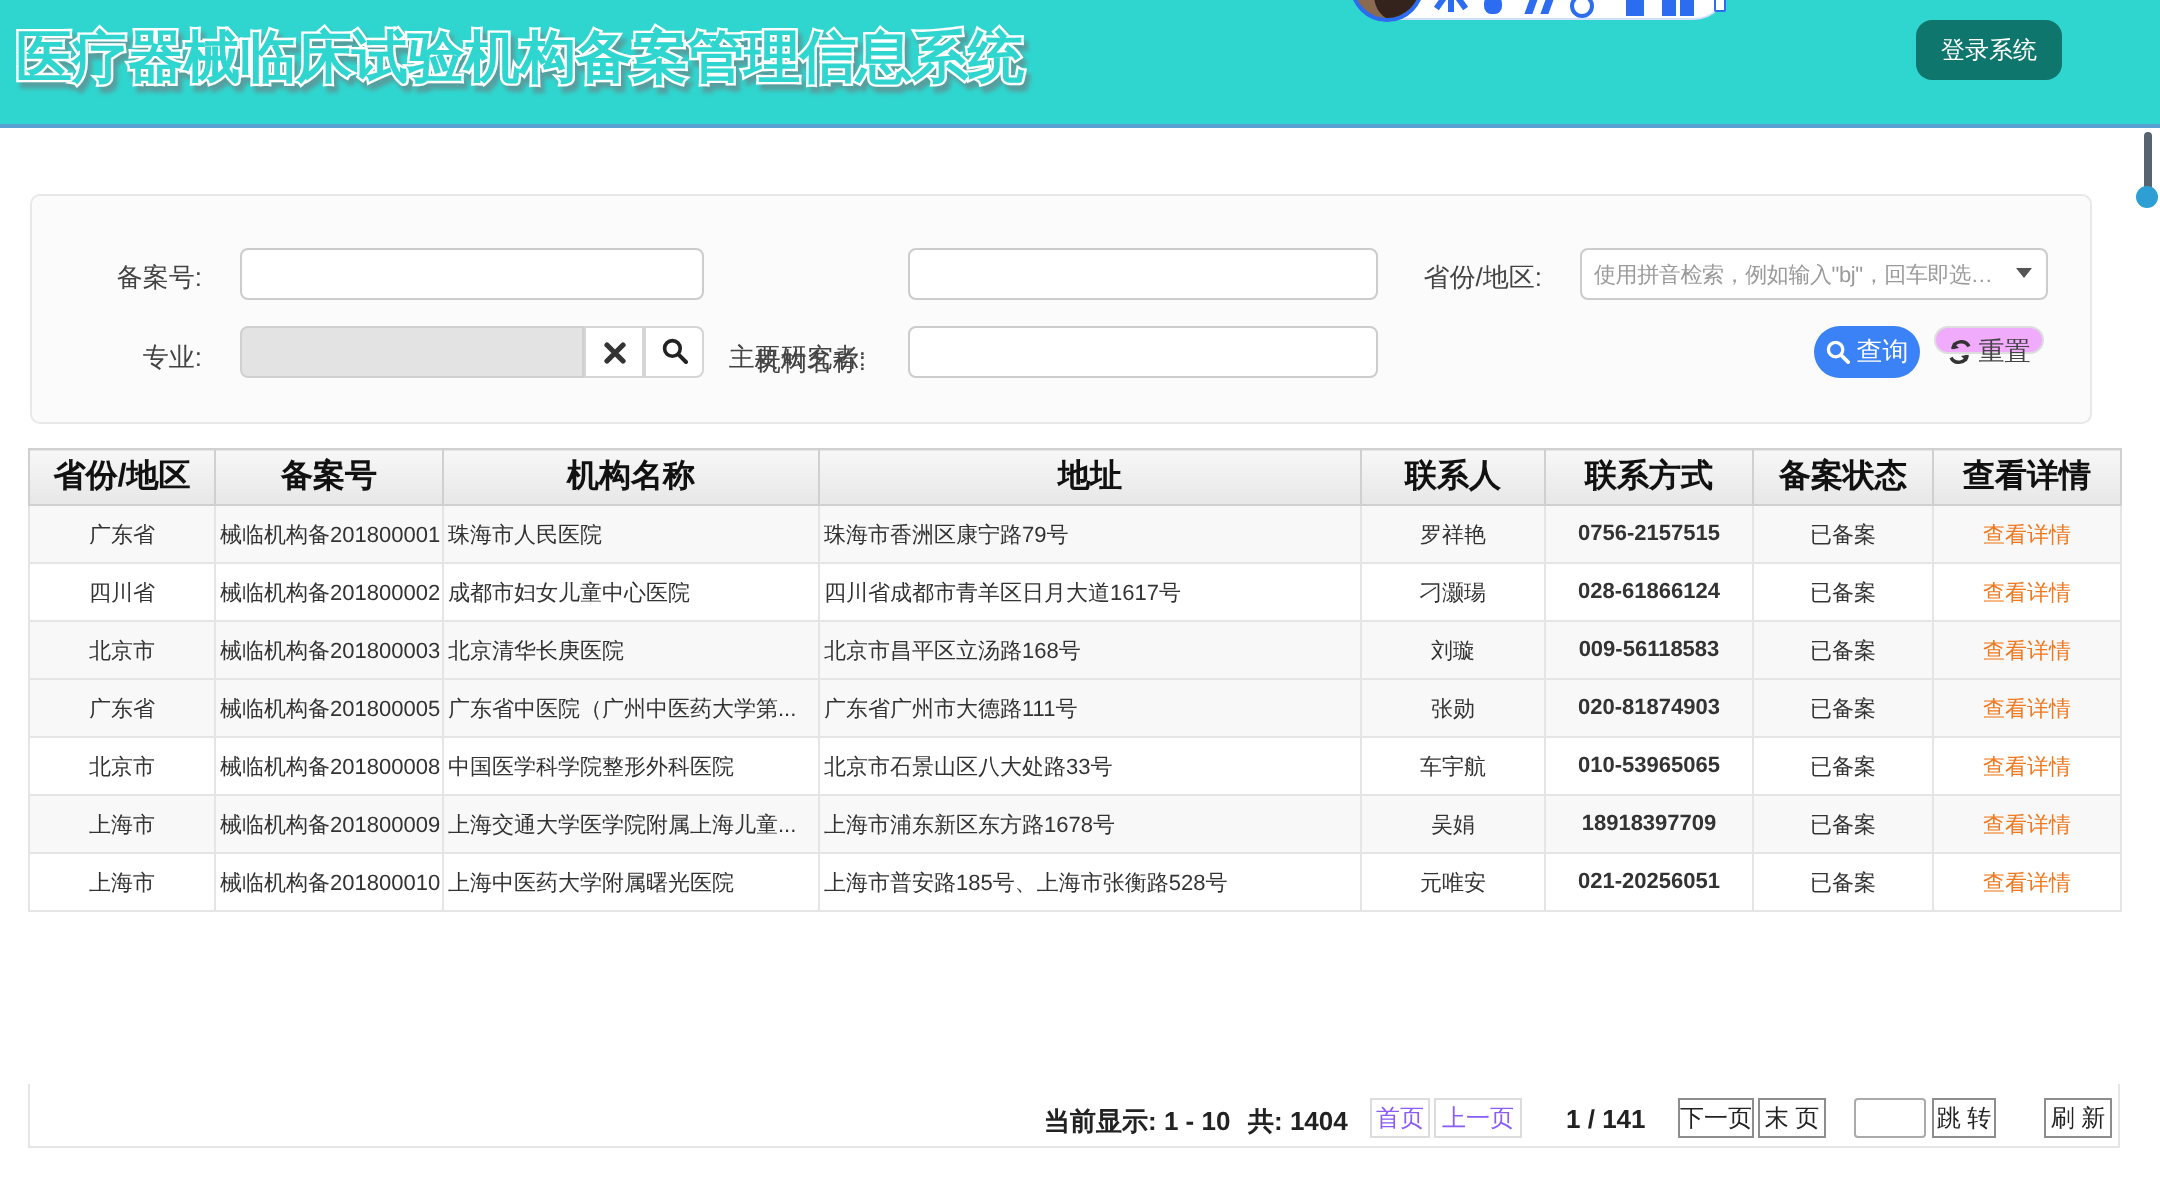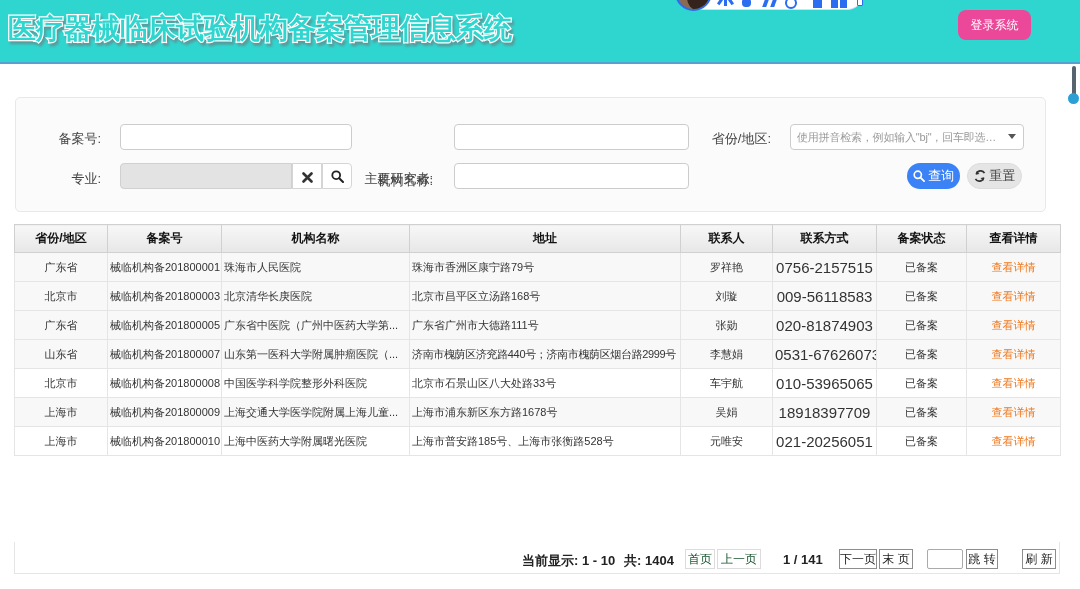--- a/index.html
+++ b/index.html
@@ -1,46 +1,46 @@
 <!DOCTYPE html>
 <html><head>
 <meta charset="utf-8">
 <style>
 * { margin:0; padding:0; box-sizing:border-box; }
 html,body { width:1080px; height:589px; background:#fff; font-family:"Liberation Sans", sans-serif; overflow:hidden; position:relative; }
 .hdr { position:absolute; left:0; top:0; width:1080px; height:64px; background:#2fd6cf; border-bottom:2px solid #58a0d2; }
-.loginbtn { position:absolute; left:958px; top:10px; width:73px; height:30px; background:#ec4899; border-radius:8px; color:#fff; font-size:12px; text-align:center; line-height:30px; }
+.loginbtn { position:absolute; left:958px; top:10px; width:73px; height:30px; background:#0f766e; border-radius:8px; color:#fff; font-size:12px; text-align:center; line-height:30px; }
 .ext { position:absolute; left:676px; top:-25px; width:188px; height:35px; background:#fff; border:1px solid #cfe0fb; border-radius:17px; }
 .ava { position:absolute; left:675px; top:-26px; width:37px; height:37px; border-radius:50%; background:#8a6a50; border:2px solid #2b6cf0; overflow:hidden; }
 .ava i { position:absolute; left:10px; top:6px; width:22px; height:28px; background:#33231c; border-radius:45%; }
 .exticon { position:absolute; top:-3px; background:#2b6cf0; z-index:3; }
 .scrollbar { position:absolute; left:1072px; top:66px; width:4px; height:31px; background:#57636e; border-radius:2px; }
 .scrollknob { position:absolute; left:1068px; top:93px; width:11px; height:11px; border-radius:50%; background:#2d9fd5; }
 .panel { position:absolute; left:15px; top:97px; width:1031px; height:115px; background:#fbfbfb; border:1px solid #e8e8e8; border-radius:5px; }
 .lab { position:absolute; font-size:13px; font-weight:normal; color:#444; text-align:right; white-space:nowrap; }
 .inp { position:absolute; height:26px; background:#fff; border:1px solid #ccc; border-radius:4px; }
 .seg { position:absolute; width:30px; height:26px; background:#fff; border:1px solid #d5d5d5; text-align:center; line-height:24px; }
 .sel-ph { position:absolute; font-size:11px; color:#9a9a9a; white-space:nowrap; letter-spacing:-0.2px; }
 .caret { position:absolute; width:0; height:0; border-left:4.5px solid transparent; border-right:4.5px solid transparent; border-top:5.5px solid #555; }
 .btn-q { position:absolute; left:907px; top:163px; width:53px; height:26px; background:#3b82f6; border-radius:13px; color:#fff; font-size:13px; text-align:center; line-height:26px; }
-.btn-r { position:absolute; left:967px; top:163px; width:55px; height:26px; background:#e5e5e5; border:1px solid #ddd; border-radius:13px; color:#444; font-size:13px; text-align:center; line-height:24px; }
+.btn-r { position:absolute; left:967px; top:163px; width:55px; height:14px; background:#f0abfc; border:1px solid #ddd; border-radius:13px; color:#444; font-size:13px; text-align:center; line-height:24px; }
 .btn-q svg, .btn-r svg, .seg svg { vertical-align:-2px; }
 table.grid { position:absolute; left:14px; top:224px; width:1046px; border-collapse:collapse; table-layout:fixed; font-size:11px; color:#333; }
-table.grid th { height:28px; background:linear-gradient(#f7f7f7,#e7e7e7); border:1px solid #d0d0d0; font-size:12px; font-weight:bold; color:#111; padding:0; }
+table.grid th { height:28px; background:linear-gradient(#f7f7f7,#e7e7e7); border:1px solid #d0d0d0; font-size:16px; font-weight:bold; color:#111; padding:0; }
 table.grid td { height:29px; border:1px solid #e5e5e5; text-align:center; background:#fff; padding:0 2px; white-space:nowrap; overflow:hidden; }
 table.grid tr.odd td { background:#f8f8f8; }
 table.grid td.l { text-align:left; }
 td.bah { font-size:11px; padding:0 1px; }
 td.addr { font-size:11px; }
-td.tel { font-weight:normal; font-size:15px;margin-top:10px; }
+td.tel { font-weight:bold; font-size:11px;margin-top:10px; }
 td.detail { color:#f0781e; }
 .pgrow { position:absolute; left:14px; top:542px; width:1046px; height:32px; border:1px solid #e5e5e5; border-top:none; background:#fff; }
 .pg { position:absolute; font-size:13px; font-weight:bold; color:#222; top:552px; white-space:nowrap; }
 .pbtn { position:absolute; height:20px; top:549px; border:1px solid #8d8d8d; background:#fff; font-size:12px; color:#222; text-align:center; line-height:18px; white-space:nowrap; }
-.pbtn.dis { border-color:#dcdcdc; color:#14532d; }
+.pbtn.dis { border-color:#dcdcdc; color:#8b5cf6; }
 </style>
 </head>
 <body>
 <div class="hdr"></div>
 <div class="ext"></div>
 <div class="exticon" style="left:724px;width:3px;height:9px;"></div>
 <div class="exticon" style="left:719px;width:3px;height:8px;transform:rotate(35deg);"></div>
 <div class="exticon" style="left:729px;width:3px;height:8px;transform:rotate(-35deg);"></div>
 <div class="exticon" style="left:742px;width:9px;height:10px;border-radius:50% 50% 40% 40%;"></div>
 <div class="exticon" style="left:764px;width:4px;height:10px;transform:skewX(-20deg);"></div>
@@ -120,47 +120,47 @@
 <tr class="odd">
         <td>广东省</td>
         <td class="bah">械临机构备201800001</td>
         <td class="l">珠海市人民医院</td>
         <td class="l addr">珠海市香洲区康宁路79号</td>
         <td>罗祥艳</td>
         <td class="tel">0756-2157515</td>
         <td>已备案</td>
         <td class="detail">查看详情</td>
       </tr>
+<tr>
+        <td>四川省</td>
+        <td class="bah">械临机构备201800002</td>
+        <td class="l">成都市妇女儿童中心医院</td>
+        <td class="l addr">四川省成都市青羊区日月大道1617号</td>
+        <td>刁灏瑒</td>
+        <td class="tel">028-61866124</td>
+        <td>已备案</td>
+        <td class="detail">查看详情</td>
+      </tr>
 <tr class="odd">
         <td>北京市</td>
         <td class="bah">械临机构备201800003</td>
         <td class="l">北京清华长庚医院</td>
         <td class="l addr">北京市昌平区立汤路168号</td>
         <td>刘璇</td>
         <td class="tel">009-56118583</td>
         <td>已备案</td>
         <td class="detail">查看详情</td>
       </tr>
 <tr class="odd">
         <td>广东省</td>
         <td class="bah">械临机构备201800005</td>
         <td class="l">广东省中医院（广州中医药大学第...</td>
         <td class="l addr">广东省广州市大德路111号</td>
         <td>张勋</td>
         <td class="tel">020-81874903</td>
-        <td>已备案</td>
-        <td class="detail">查看详情</td>
-      </tr>
-<tr class="odd">
-        <td>山东省</td>
-        <td class="bah">械临机构备201800007</td>
-        <td class="l">山东第一医科大学附属肿瘤医院（...</td>
-        <td class="l addr" style="letter-spacing:-0.35px;">济南市槐荫区济兖路440号；济南市槐荫区烟台路2999号</td>
-        <td>李慧娟</td>
-        <td class="tel">0531-67626073</td>
         <td>已备案</td>
         <td class="detail">查看详情</td>
       </tr>
 <tr>
         <td>北京市</td>
         <td class="bah">械临机构备201800008</td>
         <td class="l">中国医学科学院整形外科医院</td>
         <td class="l addr">北京市石景山区八大处路33号</td>
         <td>车宇航</td>
         <td class="tel">010-53965065</td>

